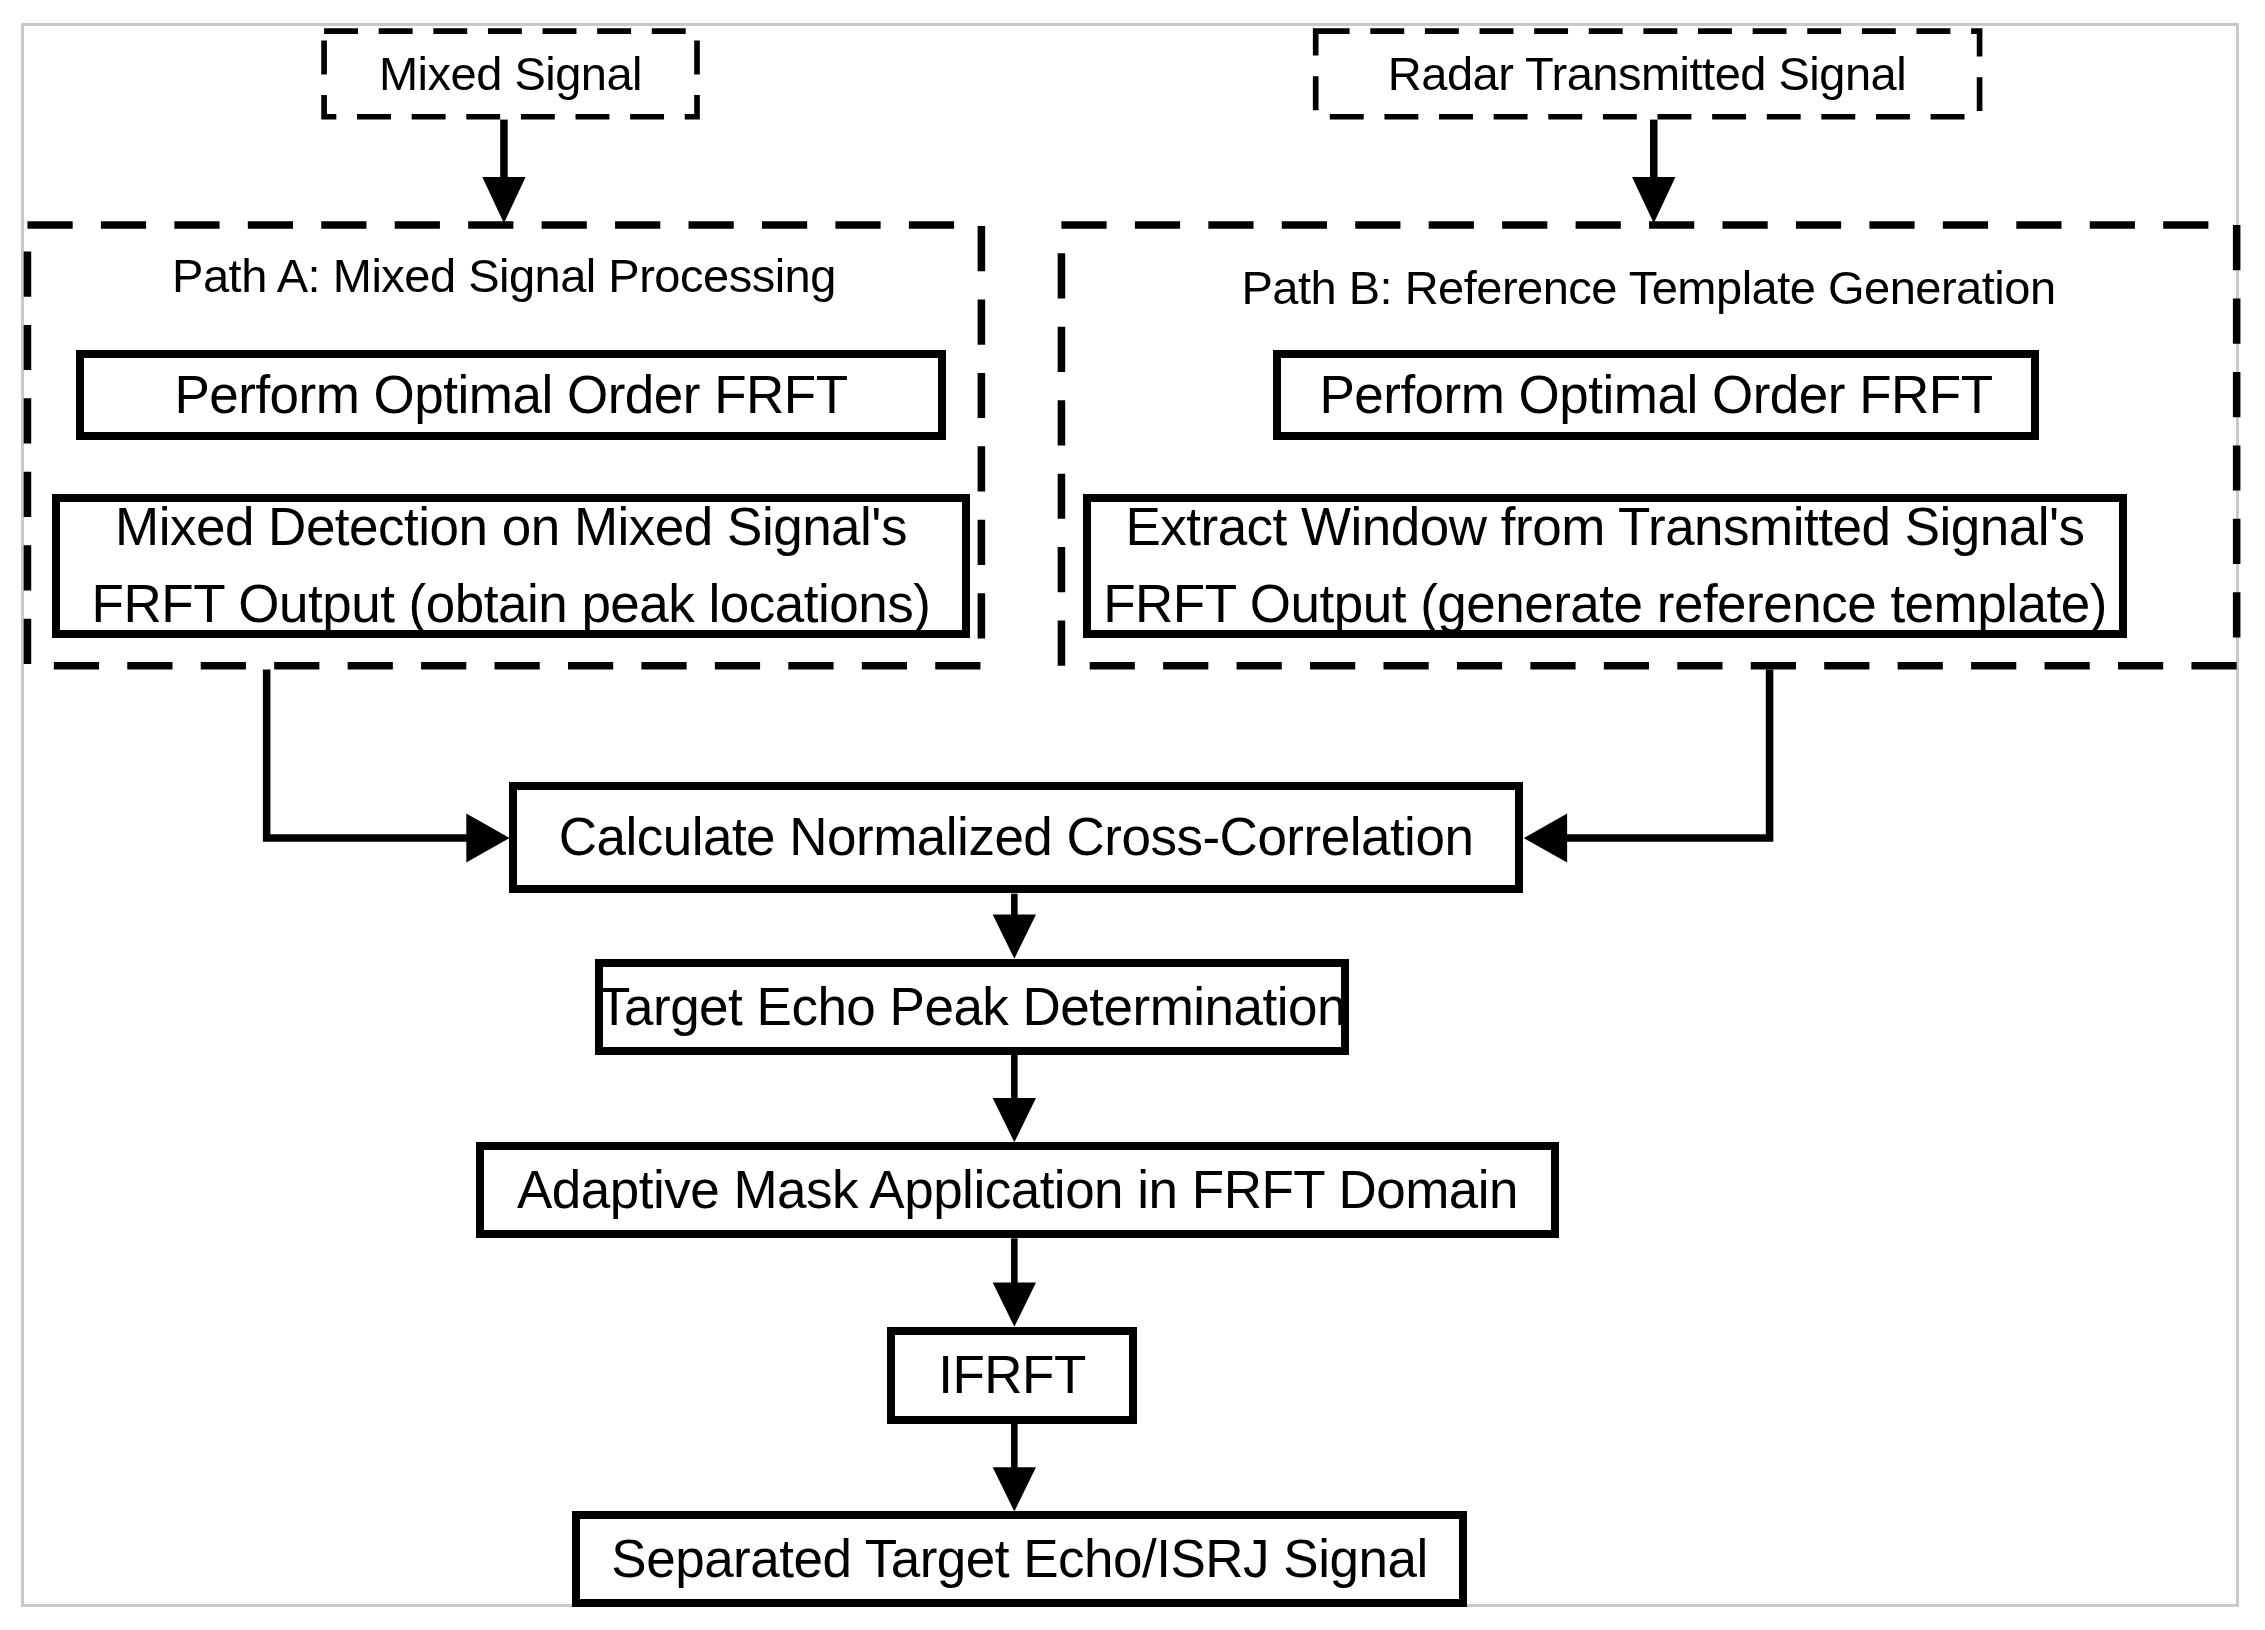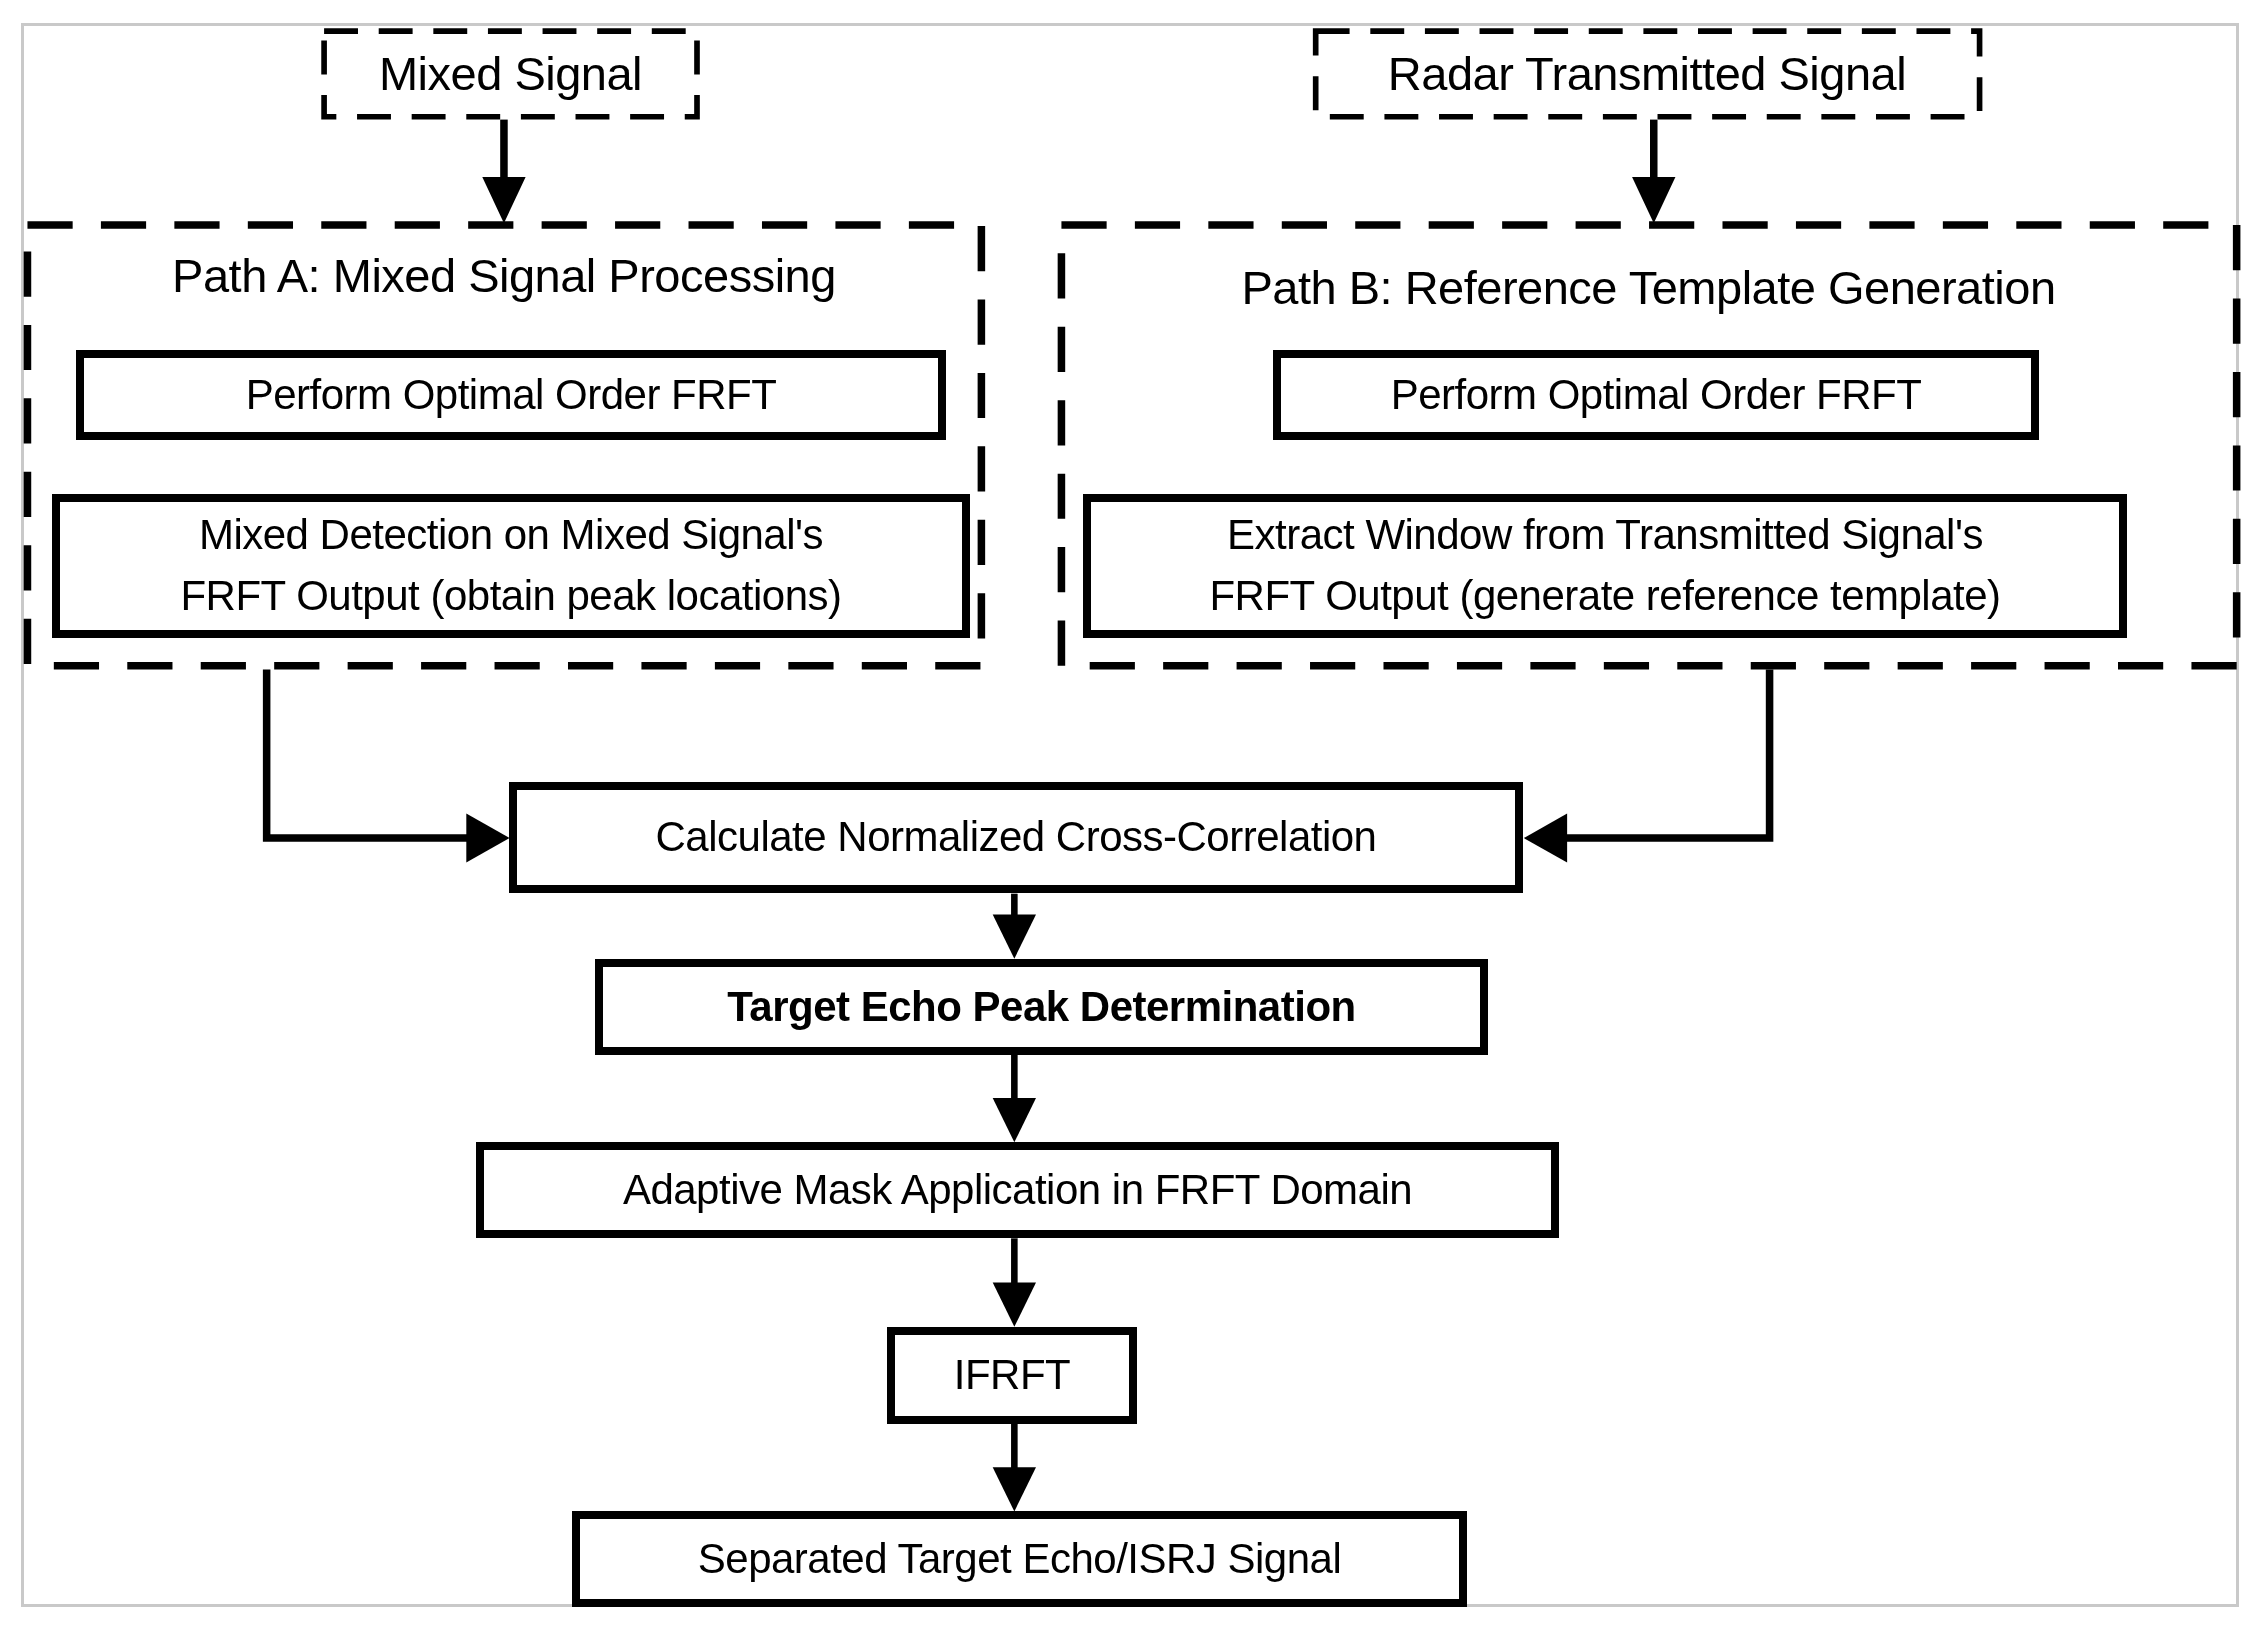--- a/index.html
+++ b/index.html
@@ -24,21 +24,21 @@
   svg.wires{position:absolute;left:0;top:0;width:2266px;height:1631px;}
   .txt{
     position:absolute;display:flex;align-items:center;justify-content:center;
     text-align:center;box-sizing:border-box;
     font-size:47px;line-height:1.45;letter-spacing:-0.5px;white-space:nowrap;
   }
   .solidbox{
     position:absolute;display:flex;flex-direction:column;align-items:center;justify-content:center;
     text-align:right;box-sizing:border-box;
     border:8.5px solid var(--ink);background:var(--bg);
-    font-size:42px;line-height:1.45;letter-spacing:-0.5px;white-space:nowrap;
+    font-size:53px;line-height:1.45;letter-spacing:-0.5px;white-space:nowrap;
   }
   .solidbox span{display:block;}
   .container-title{font-size:47px;}
 </style>
 </head>
 <body>
 
 <div class="canvas">
 
   <div class="frame"></div>
@@ -93,21 +93,21 @@
 
   <div class="solidbox" style="left:1273px;top:350px;width:766px;height:90px;">Perform Optimal Order FRFT</div>
 
   <div class="solidbox" style="left:1083px;top:494px;width:1044px;height:144px;">
     <span>Extract Window from Transmitted Signal's</span>
     <span>FRFT Output (generate reference template)</span>
   </div>
 
   <div class="solidbox" style="left:509px;top:782px;width:1014px;height:111px;">Calculate Normalized Cross-Correlation</div>
 
-  <div class="solidbox" style="left:595px;top:959px;width:893px;height:96px;font-weight:bold;">Target Echo Peak Determination</div>
+  <div class="solidbox" style="left:595px;top:959px;width:754px;height:96px;">Target Echo Peak Determination</div>
 
   <div class="solidbox" style="left:476px;top:1142px;width:1083px;height:96px;">Adaptive Mask Application in FRFT Domain</div>
 
   <div class="solidbox" style="left:887px;top:1327px;width:250px;height:97px;">IFRFT</div>
 
   <div class="solidbox" style="left:572px;top:1511px;width:895px;height:96px;">Separated Target Echo/ISRJ Signal</div>
 
 </div>
 
 

